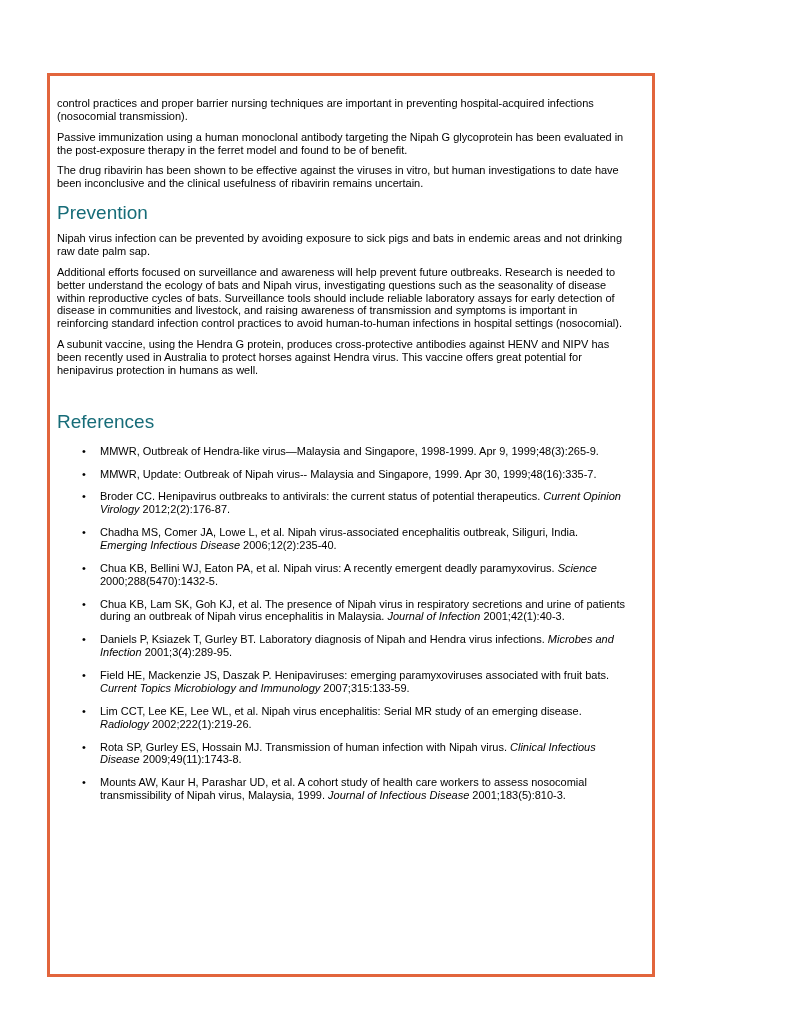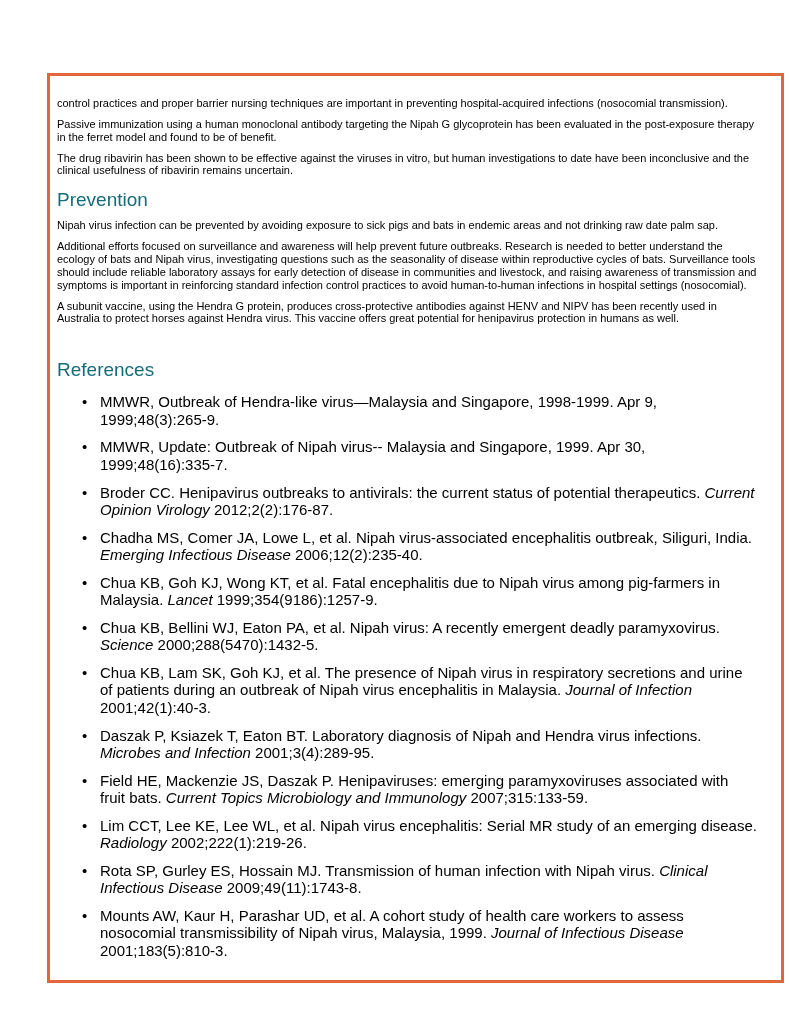--- a/index.html
+++ b/index.html
@@ -11,21 +11,21 @@
     width: 791px;
     height: 1023px;
     position: relative;
     font-family: "Liberation Sans", sans-serif;
     color: #000000;
   }
   .frame {
     position: absolute;
     left: 47px;
     top: 73px;
-    width: 737px;
+    width: 608px;
     min-height: 904px;
     box-sizing: border-box;
     border: 3px solid var(--accent, #E2653C);
     padding: 21px 24px 10px 7px;
     background: #ffffff;
   }
   .body-text p {
     margin: 0 0 8px 0;
     font-size: 11px;
     line-height: 1.17;
@@ -42,21 +42,21 @@
   }
   ul.refs-list {
     list-style: none;
     margin: 12px 0 0 0;
     padding: 0;
   }
   ul.refs-list li {
     position: relative;
     padding-left: 43px;
     margin-bottom: 10px;
-    font-size: 15px;
+    font-size: 11px;
     line-height: 1.17;
   }
   ul.refs-list li::before {
     content: "\2022";
     position: absolute;
     left: 25px;
     top: 0;
   }
   .ital { font-style: italic; }
 </style>
@@ -75,23 +75,22 @@
   <p>Additional efforts focused on surveillance and awareness will help prevent future outbreaks. Research is needed to better understand the ecology of bats and Nipah virus, investigating questions such as the seasonality of disease within reproductive cycles of bats. Surveillance tools should include reliable laboratory assays for early detection of disease in communities and livestock, and raising awareness of transmission and symptoms is important in reinforcing standard infection control practices to avoid human-to-human infections in hospital settings (nosocomial).</p>
   <p>A subunit vaccine, using the Hendra G protein, produces cross-protective antibodies against HENV and NIPV has been recently used in Australia to protect horses against Hendra virus. This vaccine offers great potential for henipavirus protection in humans as well.</p>
 
   <h1 class="section-heading refs-heading">References</h1>
 
   <ul class="refs-list">
     <li><span>MMWR, Outbreak of Hendra-like virus—Malaysia and Singapore, 1998-1999. Apr 9, 1999;48(3):265-9.</span><span class="ital"></span><span></span></li>
     <li><span>MMWR, Update: Outbreak of Nipah virus-- Malaysia and Singapore, 1999. Apr 30, 1999;48(16):335-7.</span><span class="ital"></span><span></span></li>
     <li><span>Broder CC. Henipavirus outbreaks to antivirals: the current status of potential therapeutics. </span><span class="ital">Current Opinion Virology</span><span> 2012;2(2):176-87.</span></li>
     <li><span>Chadha MS, Comer JA, Lowe L, et al. Nipah virus-associated encephalitis outbreak, Siliguri, India. </span><span class="ital">Emerging Infectious Disease</span><span> 2006;12(2):235-40.</span></li>
-    <li><span>Chua KB, Goh KJ, Wong KT, et al. Fatal encephalitis due to Nipah virus among pig-farmers in Malaysia. </span><span class="ital">Lancet</span><span> 1999;354(9186):1257-9.</span></li>
     <li><span>Chua KB, Bellini WJ, Eaton PA, et al. Nipah virus: A recently emergent deadly paramyxovirus. </span><span class="ital">Science</span><span> 2000;288(5470):1432-5.</span></li>
     <li><span>Chua KB, Lam SK, Goh KJ, et al. The presence of Nipah virus in respiratory secretions and urine of patients during an outbreak of Nipah virus encephalitis in Malaysia. </span><span class="ital">Journal of Infection</span><span> 2001;42(1):40-3.</span></li>
-    <li><span>Daszak P, Ksiazek T, Eaton BT. Laboratory diagnosis of Nipah and Hendra virus infections. </span><span class="ital">Microbes and Infection</span><span> 2001;3(4):289-95.</span></li>
+    <li><span>Daniels P, Ksiazek T, Gurley BT. Laboratory diagnosis of Nipah and Hendra virus infections. </span><span class="ital">Microbes and Infection</span><span> 2001;3(4):289-95.</span></li>
     <li><span>Field HE, Mackenzie JS, Daszak P. Henipaviruses: emerging paramyxoviruses associated with fruit bats. </span><span class="ital">Current Topics Microbiology and Immunology</span><span> 2007;315:133-59.</span></li>
     <li><span>Lim CCT, Lee KE, Lee WL, et al. Nipah virus encephalitis: Serial MR study of an emerging disease. </span><span class="ital">Radiology</span><span> 2002;222(1):219-26.</span></li>
     <li><span>Rota SP, Gurley ES, Hossain MJ. Transmission of human infection with Nipah virus. </span><span class="ital">Clinical Infectious Disease</span><span> 2009;49(11):1743-8.</span></li>
     <li><span>Mounts AW, Kaur H, Parashar UD, et al. A cohort study of health care workers to assess nosocomial transmissibility of Nipah virus, Malaysia, 1999. </span><span class="ital">Journal of Infectious Disease</span><span> 2001;183(5):810-3.</span></li>
   </ul>
 
 </div>
 
 </body></html>

